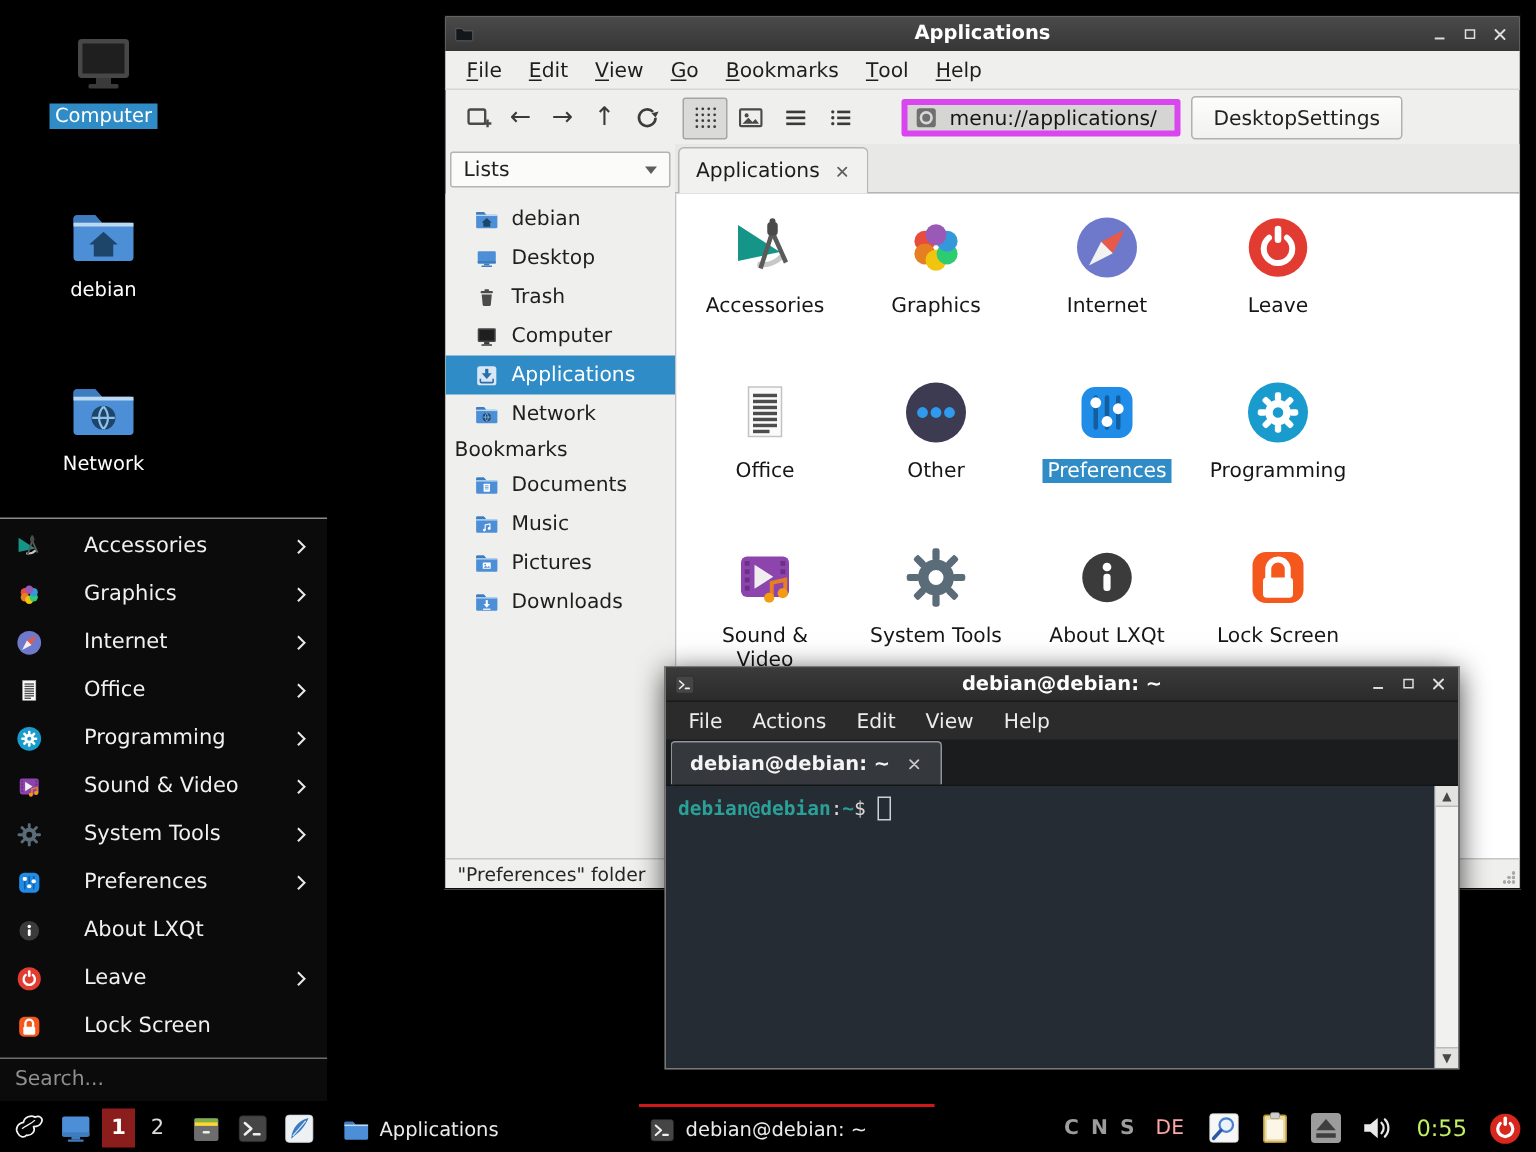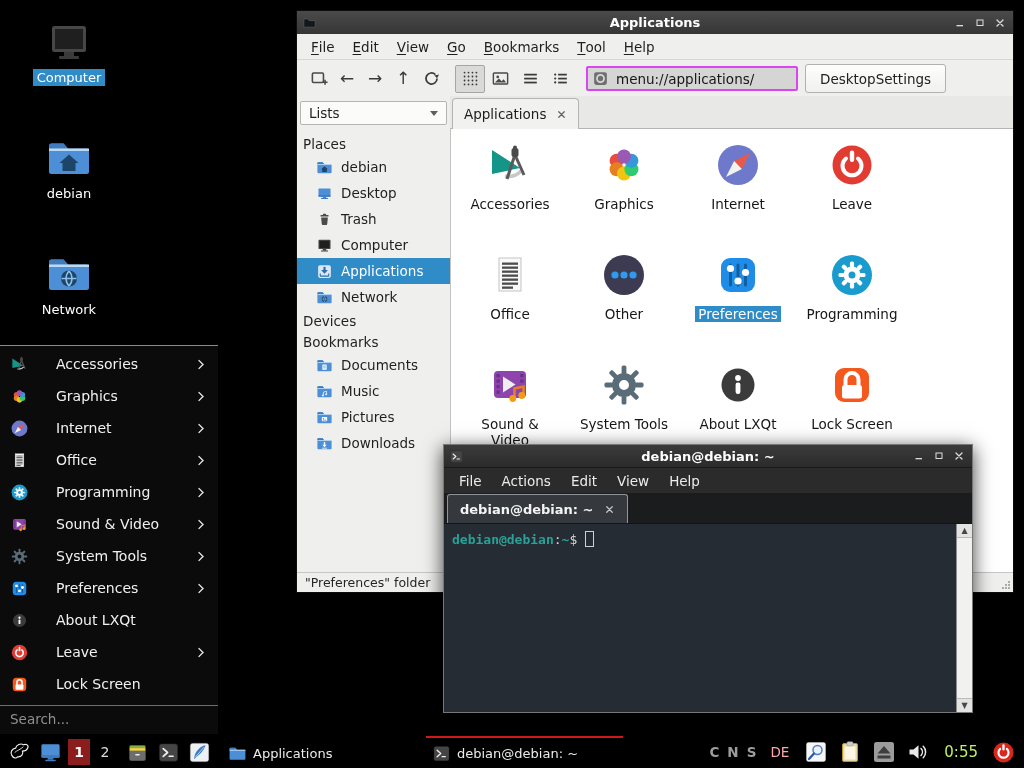--- a/index.html
+++ b/index.html
@@ -36,21 +36,21 @@
   .wbtn svg{width:12px;height:12px}
   .fm-menubar{height:25px;background:#efefee;border-bottom:1px solid #d6d6d5;display:flex;align-items:center;padding-left:5px;flex:none}
   .fm-menubar .mitem{padding:0 9px;font-size:13.5px;color:#1e1e1e;height:100%;display:flex;align-items:center}
   .fm-toolbar{height:37px;display:flex;align-items:center;padding:0 8px;flex:none}
   .tbtn{width:28px;height:28px;display:flex;align-items:center;justify-content:center;color:#3a3a3a;box-sizing:border-box}
   .tbtn svg{width:19px;height:19px}
   .tbtn .glyph{font-size:17px;line-height:1;color:#3a3a3a}
   .view-group{display:flex;margin-left:10px}
   .view-group .tbtn{width:30px}
   .tbtn.pressed{background:#dadad9;border:1px solid #a5a5a4;border-radius:2px}
-  .pathbar{width:212px;height:25px;background:#d5d5d4;border:2px solid #d946ef;border-radius:2px;display:flex;align-items:center;gap:7px;padding:0 4px;margin-left:11px;box-sizing:border-box}
+  .pathbar{width:186px;height:25px;background:#d5d5d4;border:4px solid #d946ef;border-radius:2px;display:flex;align-items:center;gap:7px;padding:0 4px;margin-left:26px;box-sizing:border-box}
   .pathbar .picon{width:17px;height:17px;flex:none}
   .pathbar .ptext{font-size:13.5px;color:#161616;white-space:nowrap}
   .ds-btn{height:27px;margin-left:7px;padding:0 14px;background:linear-gradient(#fdfdfc,#f1f1f0);border:1px solid #b1b1b0;border-radius:3px;font-size:13.5px;color:#222;display:flex;align-items:center}
   .fm-band{height:32px;display:flex;align-items:flex-end;flex:none;position:relative}
   .lists-combo{width:147px;height:24px;margin:0 3px 4px 3px;background:#fbfbfa;border:1px solid #b4b4b3;border-radius:2px;display:flex;align-items:center;padding:0 8px;font-size:13.5px;color:#222;box-sizing:border-box}
   .combo-arrow{margin-left:auto;width:0;height:0;border-left:4px solid transparent;border-right:4px solid transparent;border-top:5px solid #5e5e5e}
   .tabbar{flex:1;height:100%;display:flex;align-items:flex-end;background:#e8e8e7;border-bottom:1px solid #b5b5b4;padding-left:2px}
   .fm-tab{height:30px;margin-bottom:-1px;background:#f1f1f0;border:1px solid #b5b5b4;border-bottom:none;border-radius:4px 4px 0 0;display:flex;align-items:center;padding:0 11px;gap:10px;font-size:13.5px;color:#1c1c1c}
   .tab-close{width:11px;height:11px;color:#5f5f5f}
   .fm-body{flex:1;display:flex;min-height:0}
@@ -482,21 +482,20 @@
         <span class="tab-close">
             <svg viewBox="0 0 24 24" xmlns="http://www.w3.org/2000/svg">
               <path d="M6,6L18,18M18,6L6,18" stroke="currentColor" stroke-width="2.6" stroke-linecap="round"></path>
             </svg>
           </span>
       </span>
     </span>
   </div>
   <div class="fm-body">
     <div class="fm-sidebar" id="fm-sidebar">
-        <div class="sb-header">Places</div>
         <div class="sb-item">
           <span class="si">
             <svg viewBox="0 0 48 48" xmlns="http://www.w3.org/2000/svg">
               <path d="M4,12a2.5,2.5 0 0 1 2.5,-2.5h12l4.5,5h18.5a2.5,2.5 0 0 1 2.5,2.5v20.5a2.5,2.5 0 0 1 -2.5,2.5h-35a2.5,2.5 0 0 1 -2.5,-2.5z" fill="#4d8fd6"></path>
               <path d="M4,12a2.5,2.5 0 0 1 2.5,-2.5h12l4.5,5h-19z" fill="#3e7cbf"></path>
               <rect x="4" y="14.5" width="40" height="2.5" fill="#bdd9f2"></rect>
               <path d="M24,20.5l9.5,8.5h-3v8h-13v-8h-3z" fill="#1d4569"></path>
             </svg>
           </span>
           <span>debian</span>
@@ -549,21 +548,20 @@
             <svg viewBox="0 0 48 48" xmlns="http://www.w3.org/2000/svg">
               <path d="M4,12a2.5,2.5 0 0 1 2.5,-2.5h12l4.5,5h18.5a2.5,2.5 0 0 1 2.5,2.5v20.5a2.5,2.5 0 0 1 -2.5,2.5h-35a2.5,2.5 0 0 1 -2.5,-2.5z" fill="#4d8fd6"></path>
               <path d="M4,12a2.5,2.5 0 0 1 2.5,-2.5h12l4.5,5h-19z" fill="#3e7cbf"></path>
               <rect x="4" y="14.5" width="40" height="2.5" fill="#bdd9f2"></rect>
               <circle cx="24" cy="28.5" r="8" fill="#1d4569"></circle>
               <path d="M16.5,28.5h15M24,21a11,11 0 0 1 0,15M24,21a11,11 0 0 0 0,15" stroke="#8fc1e8" stroke-width="1.5" fill="none"></path>
             </svg>
           </span>
           <span>Network</span>
         </div>
-        <div class="sb-header">Devices</div>
         <div class="sb-header">Bookmarks</div>
         <div class="sb-item">
           <span class="si">
             <svg viewBox="0 0 48 48" xmlns="http://www.w3.org/2000/svg">
               <path d="M4,12a2.5,2.5 0 0 1 2.5,-2.5h12l4.5,5h18.5a2.5,2.5 0 0 1 2.5,2.5v20.5a2.5,2.5 0 0 1 -2.5,2.5h-35a2.5,2.5 0 0 1 -2.5,-2.5z" fill="#4d8fd6"></path>
               <path d="M4,12a2.5,2.5 0 0 1 2.5,-2.5h12l4.5,5h-19z" fill="#3e7cbf"></path>
               <rect x="4" y="14.5" width="40" height="2.5" fill="#bdd9f2"></rect>
               <rect x="18" y="21" width="12" height="15" rx="1" fill="#fff"></rect>
               <path d="M20.5,25h7M20.5,28h7M20.5,31h7" stroke="#4d8fd6" stroke-width="1.5"></path>
             </svg>

